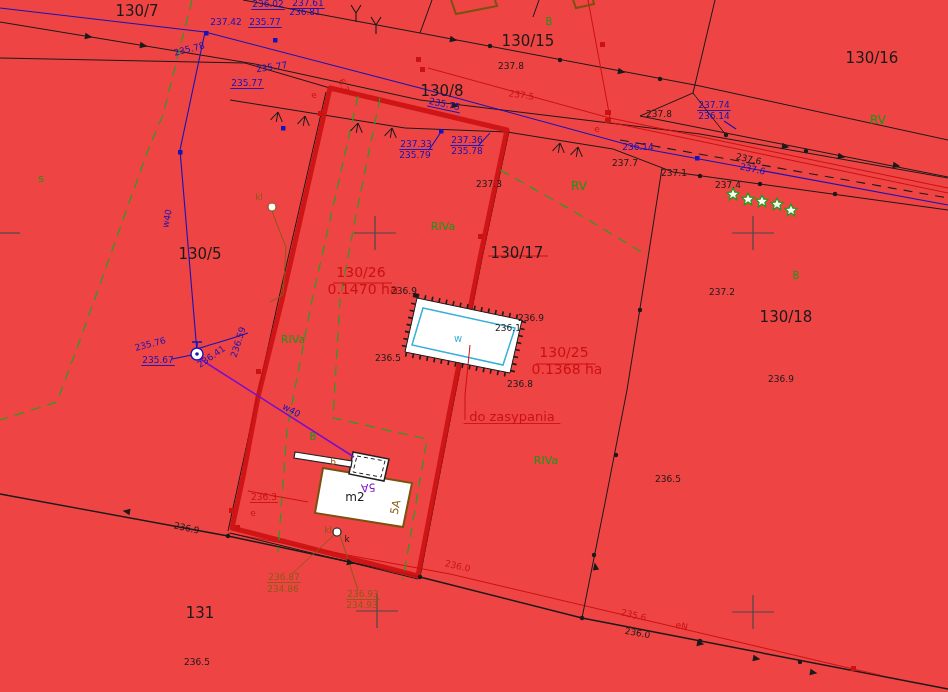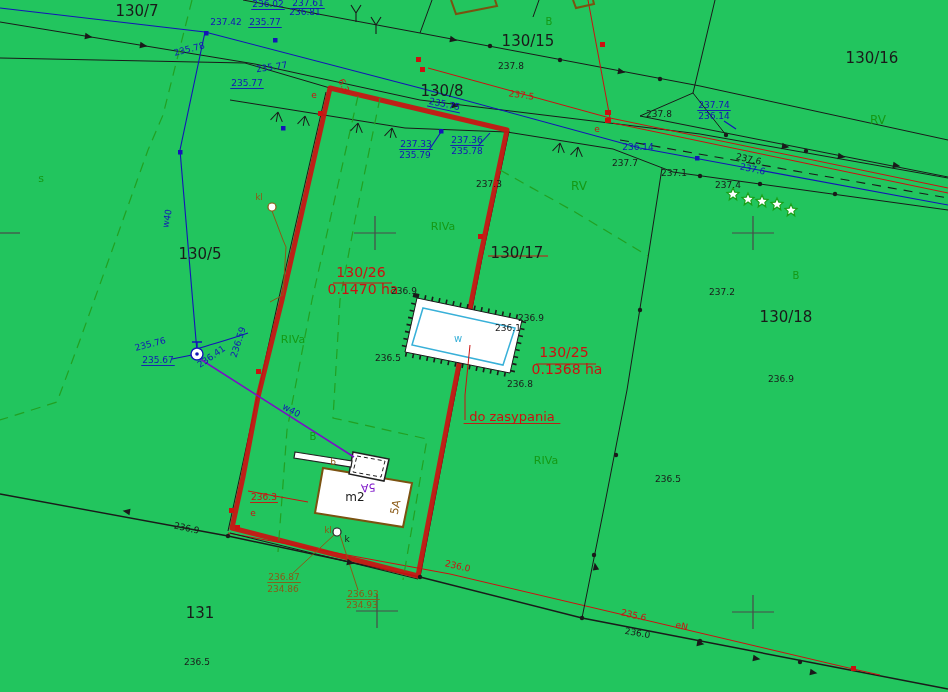--- a/index.html
+++ b/index.html
@@ -1,16 +1,16 @@
 <!DOCTYPE html>
 <html><head>
 <meta charset="utf-8">
 <style>
   html,body{margin:0;padding:0;background:#ffffff;}
-  #viewport{position:relative;width:948px;height:692px;background:#22c55e;overflow:hidden;
+  #viewport{position:relative;width:948px;height:692px;background:#ef4444;overflow:hidden;
     font-family:"DejaVu Sans", sans-serif;}
   svg text{font-family:"DejaVu Sans", sans-serif;}
   .thin{fill:none;stroke:#1a1a1a;stroke-width:1;}
   .thin2{fill:none;stroke:#1a1a1a;stroke-width:1.4;}
   .bluel{fill:none;stroke:#1414b8;stroke-width:1.1;}
   .redl{fill:none;stroke:#cc1111;stroke-width:1;}
   .greend{fill:none;stroke:#22a022;stroke-width:1.2;stroke-dasharray:10 7;}
   .brownl{fill:none;stroke:#8a5a16;stroke-width:1;}
 </style>
 </head>

